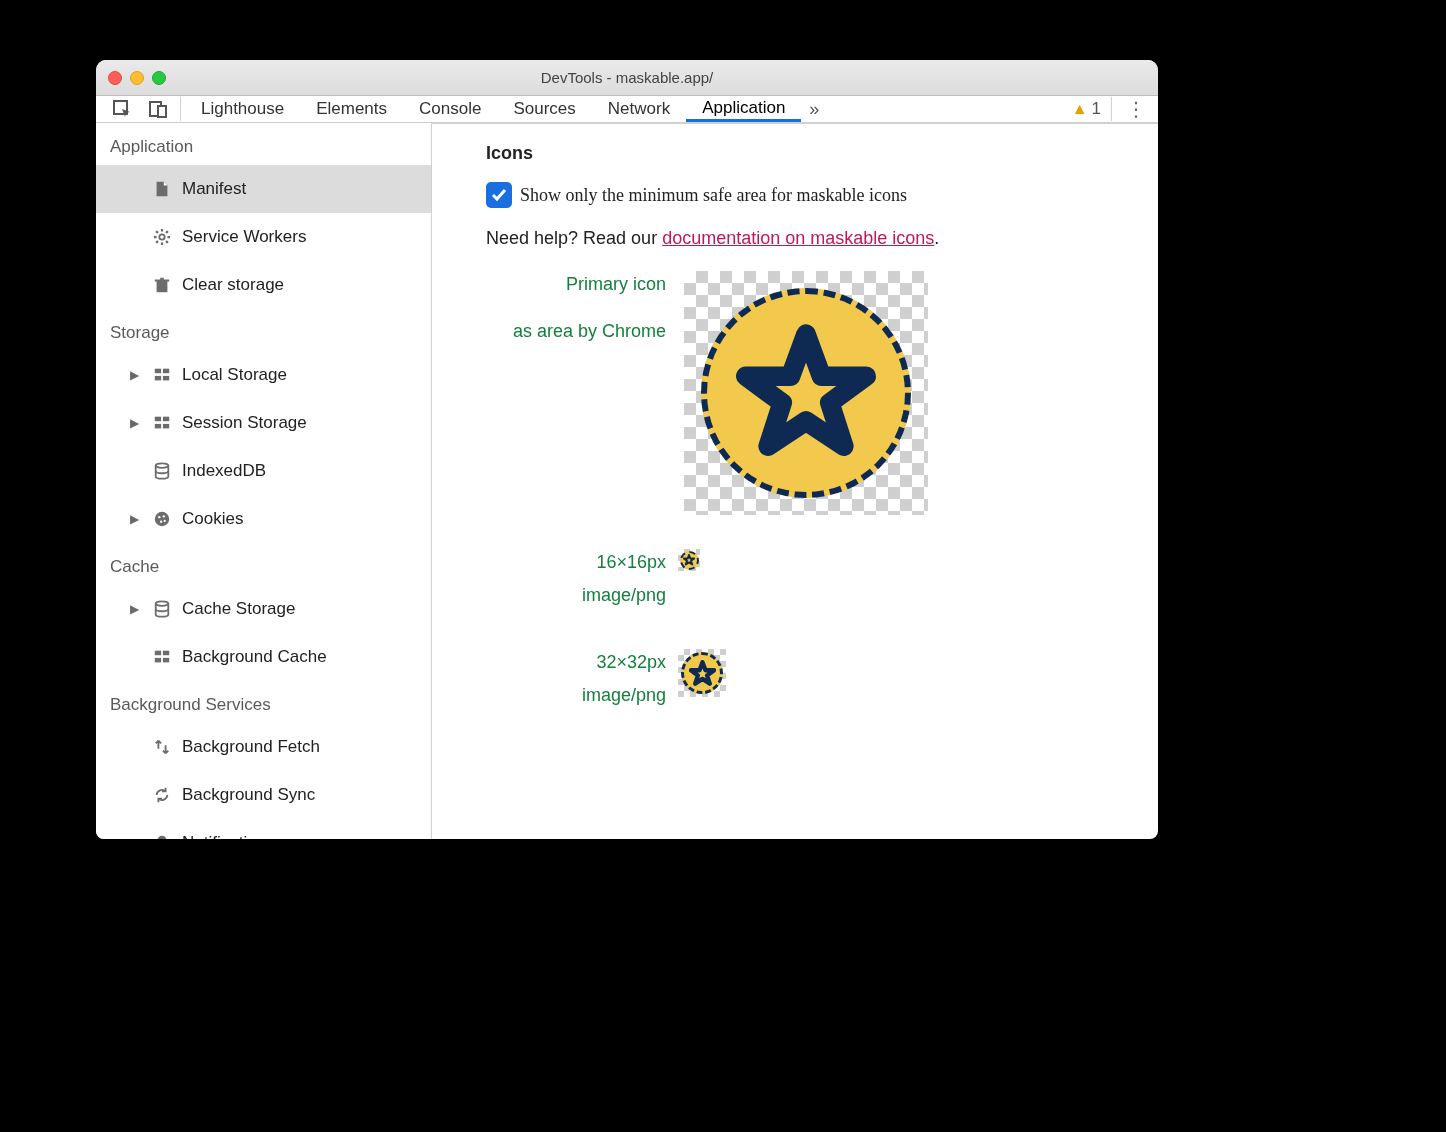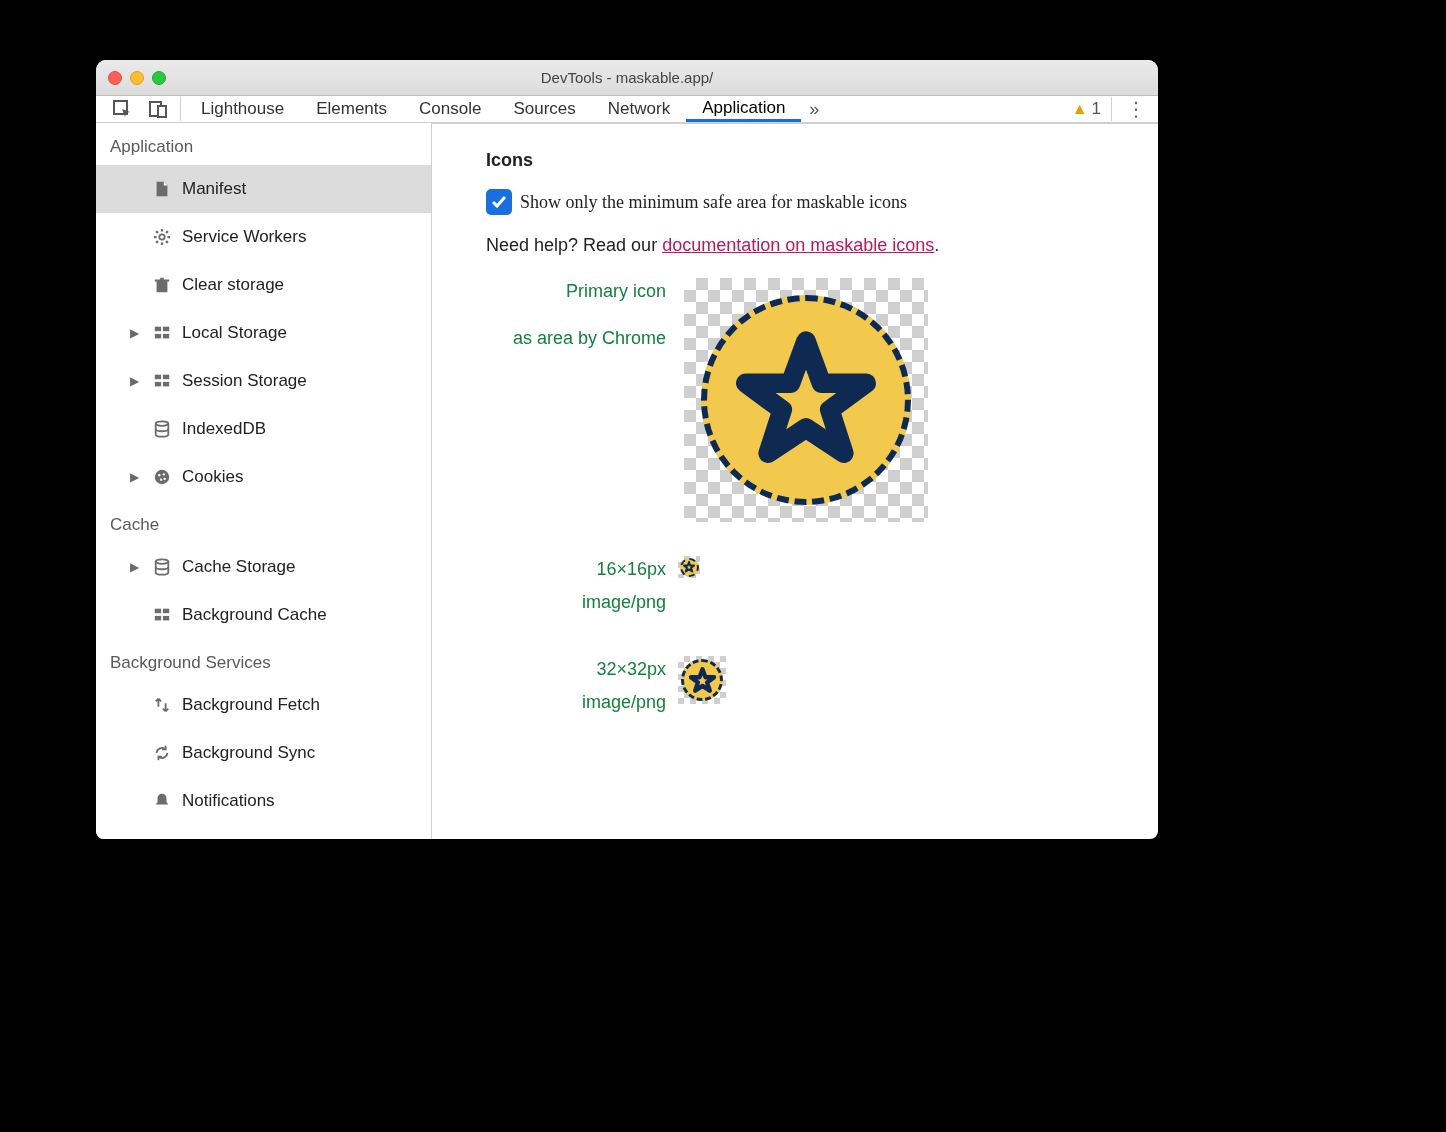--- a/index.html
+++ b/index.html
@@ -69,21 +69,21 @@
 .tree-item {
   display:flex; align-items:center; height:48px; padding-left:18px; gap:10px;
 }
 .tree-item.lvl2 { padding-left:34px; }
 .tree-item.selected { background:#dcdcdc; }
 .tree-arrow { width:12px; color:#6a6a6a; font-size:12px; }
 .tree-icon { width:20px; display:flex; justify-content:center; color:#6c6c6c; }
 .tree-icon svg { width:18px; height:18px; fill:#6c6c6c; }
 
 .content {
-  flex:1; overflow:auto; padding: 26px 0 24px 54px; color:#222;
+  flex:1; overflow:auto; padding: 19px 0 24px 54px; color:#222;
   border-top:1px solid #d0d0d0;
 }
 .content h3 { font-size:18px; font-weight:700; margin-bottom:18px; }
 .cb-row { display:flex; align-items:center; gap:8px; font-size:18px; margin-bottom:20px;font-family:Liberation Serif, serif; }
 .cb {
   width:26px; height:26px; border:3px solid #1a6fe0; border-radius:5px;
   display:flex; align-items:center; justify-content:center; background:#1a6fe0;
 }
 .cb svg { width:16px; height:16px; stroke:#fff; stroke-width:3; fill:none; }
 .help-row { font-size:18px; margin-bottom:22px; }
@@ -188,20 +188,21 @@
         </div>
         <div class="tree-item lvl2">
           <span class="tree-arrow"></span>
           <span class="tree-icon">
             <svg viewBox="0 0 20 20">
               <path d="M4 6h12v12H4z M2 4h16v2H2z M8 2h4v2H8z" fill="#6c6c6c"></path>
             </svg>
           </span>
           <span>Clear storage</span>
         </div>
+        <div class="section-hdr">Storage</div>
         <div class="tree-item lvl2">
           <span class="tree-arrow">▶</span>
           <span class="tree-icon">
             <svg viewBox="0 0 20 20">
               <rect x="2" y="3" width="7" height="5" fill="#6c6c6c"></rect>
               <rect x="11" y="3" width="7" height="5" fill="#6c6c6c"></rect>
               <rect x="2" y="11" width="7" height="5" fill="#6c6c6c"></rect>
               <rect x="11" y="11" width="7" height="5" fill="#6c6c6c"></rect>
             </svg>
           </span>

